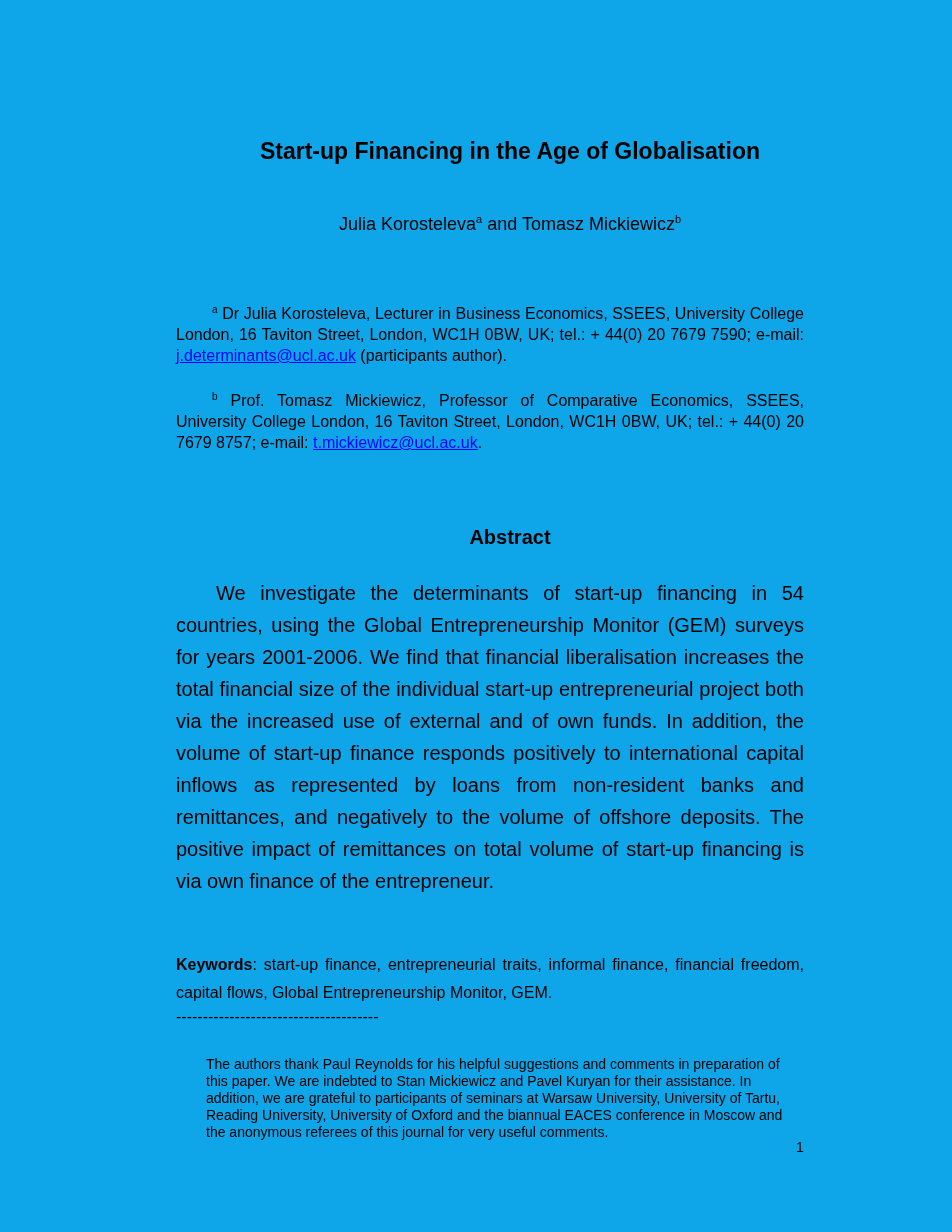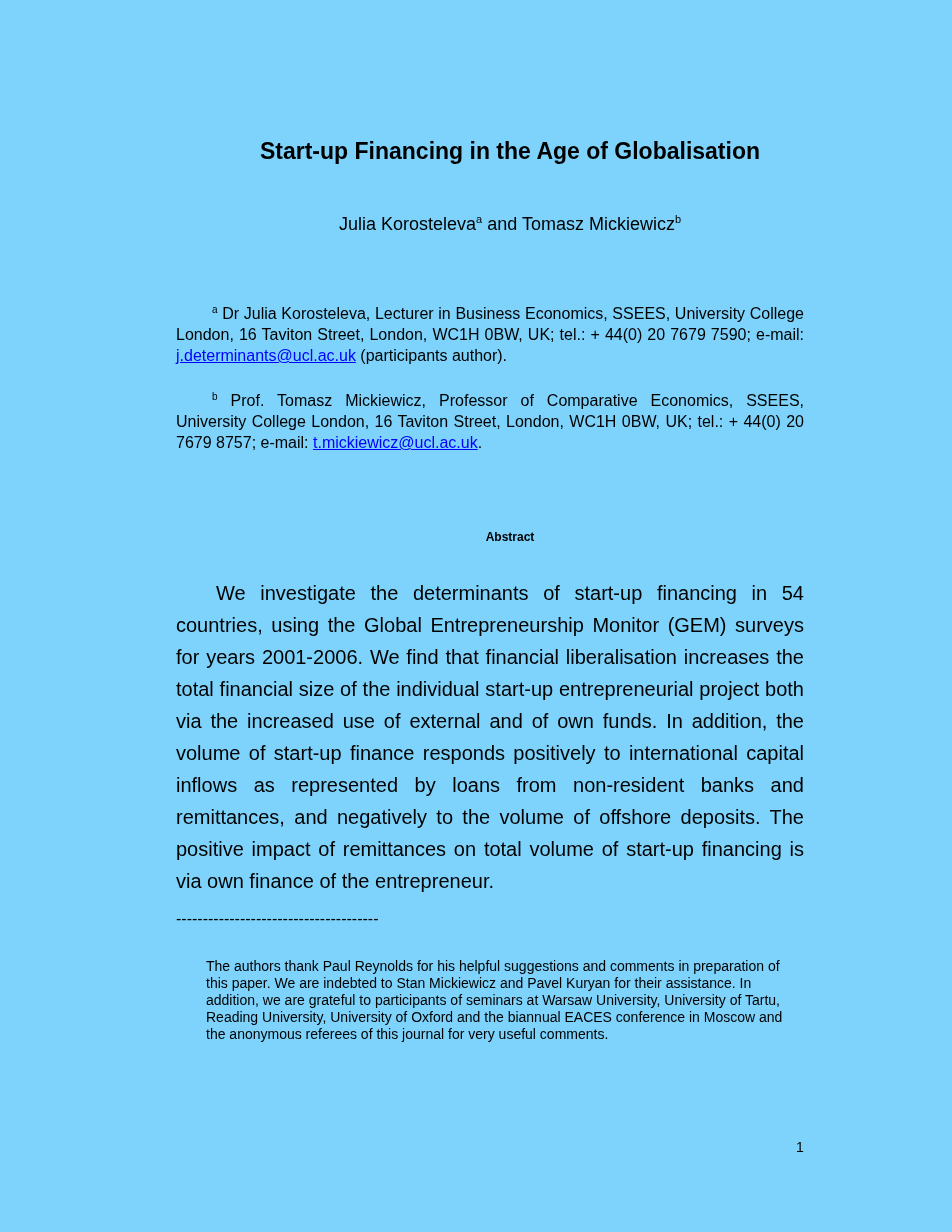--- a/index.html
+++ b/index.html
@@ -10,21 +10,21 @@
     background: #ffffff;
     color: #000000;
     font-family: "Liberation Sans", sans-serif;
     position: relative;
     overflow: hidden;
   }
   .page {
     position: absolute;
     left: 0; top: 0;
     width: 952px; height: 1232px;
-    background: #7dd3fc;
+    background: #0ea5e9;
   }
   .content {
     position: absolute;
     left: 176px;
     top: 0;
     width: 628px;
   }
   .paper-title {
     margin: 138px 0 0 0;
     padding-left: 40px;
@@ -61,21 +61,21 @@
   }
   .email-link {
     color: #0000ff;
     text-decoration: underline;
     cursor: pointer;
   }
   .abstract-heading {
     margin: 73px 0 0 0;
     padding-left: 40px;
     text-align: center;
-    font-size: 12px;
+    font-size: 20px;
     font-weight: bold;
     line-height: 22px;
   }
   .abstract-body {
     margin: 29px 0 12px 0;
     font-size: 20px;
     line-height: 32px;
     text-align: justify;
     text-indent: 40px;
   }
@@ -120,20 +120,21 @@
     <p class="authors-line"><span>Julia Korosteleva</span><sup>a</sup><span> and </span><span>Tomasz Mickiewicz</span><sup>b</sup></p>
 
     <p class="affiliation"><sup>a</sup><span> Dr Julia Korosteleva, Lecturer in Business Economics, SSEES, University College London, 16 Taviton Street, London, WC1H 0BW, UK; tel.: + 44(0) 20 7679 7590; e-mail: </span><a href="#" class="email-link">j.determinants@ucl.ac.uk</a><span> (participants author).</span></p>
 
     <p class="affiliation second"><sup>b</sup><span> Prof. Tomasz Mickiewicz, Professor of Comparative Economics, SSEES, University College London, 16 Taviton Street, London, WC1H 0BW, UK; tel.: + 44(0) 20 7679 8757; e-mail: </span><a href="#" class="email-link">t.mickiewicz@ucl.ac.uk</a><span>.</span></p>
 
     <h2 class="abstract-heading">Abstract</h2>
 
     <p class="abstract-body">We investigate the determinants of start-up financing in 54 countries, using the Global Entrepreneurship Monitor (GEM) surveys for years 2001-2006. We find that financial liberalisation increases the total financial size of the individual start-up entrepreneurial project both via the increased use of external and of own funds. In addition, the volume of start-up finance responds positively to international capital inflows as represented by loans from non-resident banks and remittances, and negatively to the volume of offshore deposits. The positive impact of remittances on total volume of start-up financing is via own finance of the entrepreneur.</p>
 
+    <p class="keywords"><b>Keywords</b><span>: start-up finance, entrepreneurial traits, informal finance, financial freedom, capital flows, Global Entrepreneurship Monitor, GEM.</span></p>
 
     <p class="separator">--------------------------------------</p>
 
     <p class="acknowledgements">The authors thank Paul Reynolds for his helpful suggestions and comments in preparation of this paper. We are indebted to Stan Mickiewicz and Pavel Kuryan for their assistance. In addition, we are grateful to participants of seminars at Warsaw University, University of Tartu, Reading University, University of Oxford and the biannual EACES conference in Moscow and the anonymous referees of this journal for very useful comments.</p>
 
   </div>
 
   <div class="page-number">1</div>
 </div>
 

